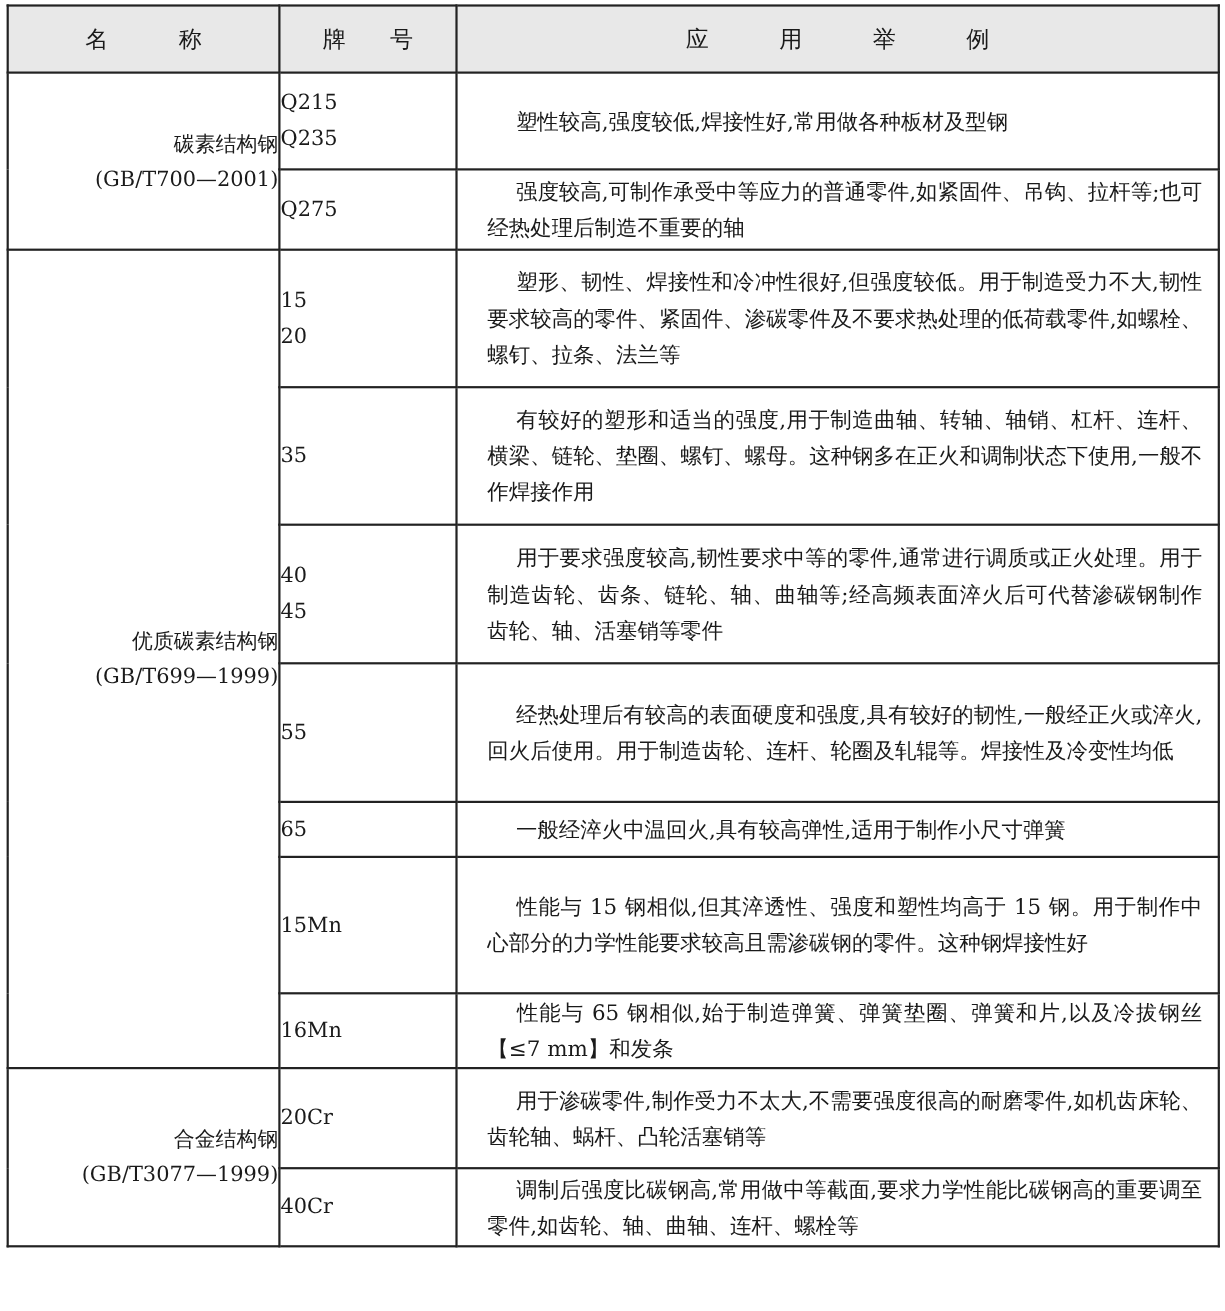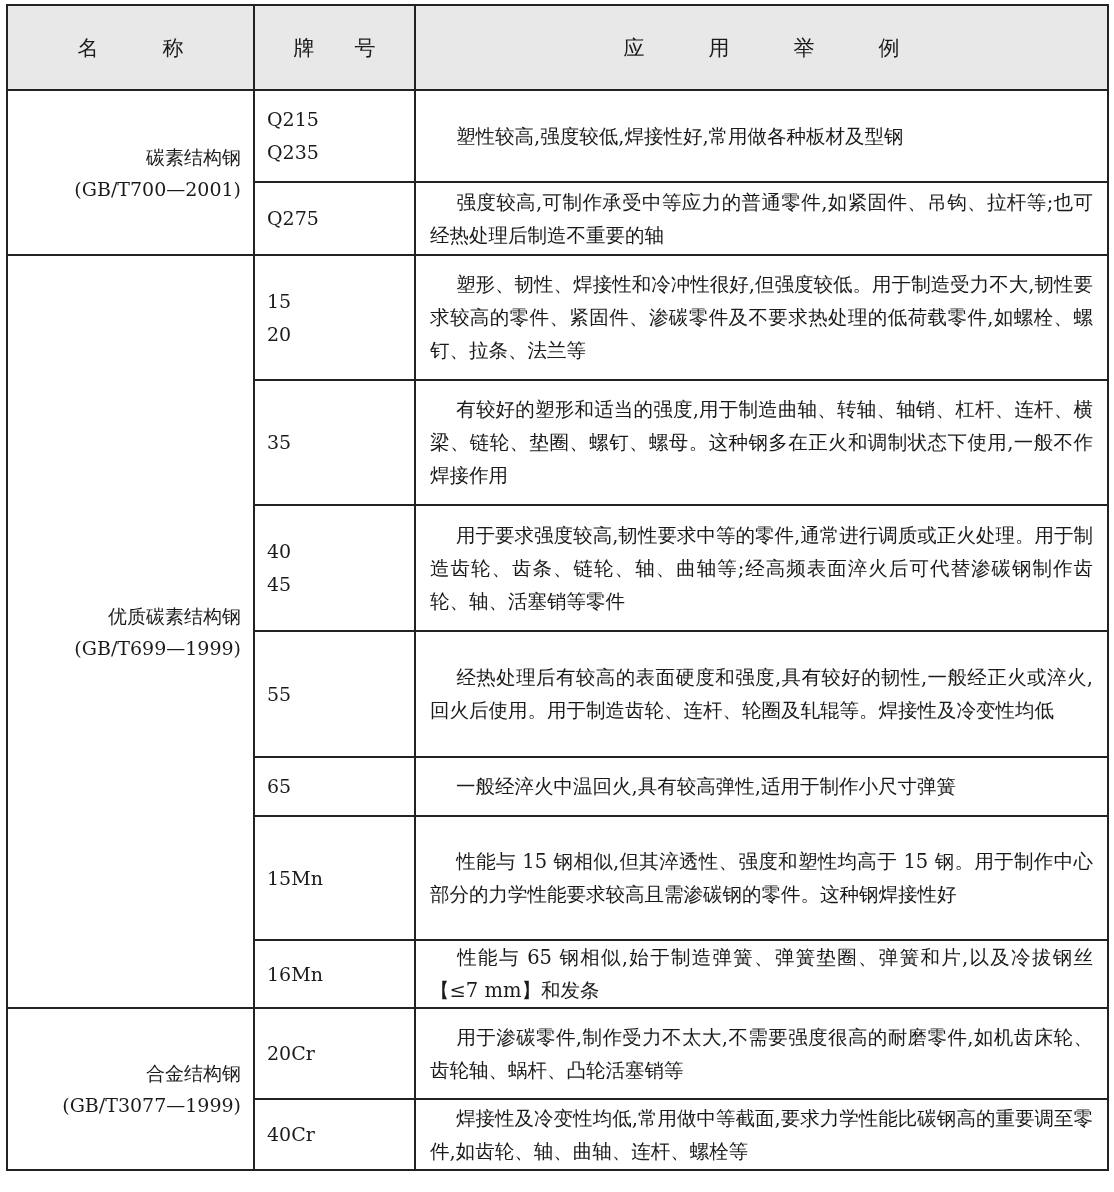--- a/index.html
+++ b/index.html
@@ -1,27 +1,27 @@
 <!DOCTYPE html>
 <html><head>
 <meta charset="utf-8">
 <style>
   html, body { margin: 0; padding: 0; background: #ffffff; }
   body { width: 1114px; height: 1192px; position: relative; overflow: hidden;
          font-family: "DejaVu Serif", "Liberation Serif", serif; color: #1a1a1a; }
   table { position: absolute; left: 6px; top: 4px; border-collapse: collapse; table-layout: fixed;
           width: 1103px; }
-  td, th { border: 2px solid #222; padding: 12px; }
+  td, th { border: 2px solid #222; padding: 0; }
   th { background: #e8e8e8; font-weight: normal; font-size: 21px; height: 59px; }
   td { font-size: 19px; }
   .col-name { width: 247px; }
   .col-grade { width: 161px; }
   .name-cell { text-align: right; vertical-align: middle; line-height: 32px; }
   .grade-cell { text-align: left; vertical-align: middle; line-height: 33px; }
-  .app-cell { text-align: justify; vertical-align: middle; padding: 0 14px 0 14px; line-height: 33px; font-size: 19.5px; }
+  .app-cell { text-align: justify; vertical-align: middle; padding: 0 14px 0 27px; line-height: 33px; font-size: 19.5px; }
   .app-cell .indent { display: inline-block; width: 26px; }
   .hdr-gap-sm span + span { margin-left: 40px; }
   .hdr-gap-lg span + span { margin-left: 64px; }
   .line { display: block; }
 </style>
 </head>
 <body>
 
 <table>
   <colgroup>
@@ -118,16 +118,16 @@
       </td>
       <td class="grade-cell">
         <span class="line">20Cr</span>
       </td>
       <td class="app-cell"><span class="indent"></span><span>用于渗碳零件,制作受力不太大,不需要强度很高的耐磨零件,如机齿床轮、齿轮轴、蜗杆、凸轮活塞销等</span></td>
     </tr>
     <tr style="height:71px">
       <td class="grade-cell">
         <span class="line">40Cr</span>
       </td>
-      <td class="app-cell"><span class="indent"></span><span>焊接性及冷变性均低,常用做中等截面,要求力学性能比碳钢高的重要调至零件,如齿轮、轴、曲轴、连杆、螺栓等</span></td>
+      <td class="app-cell"><span class="indent"></span><span>调制后强度比碳钢高,常用做中等截面,要求力学性能比碳钢高的重要调至零件,如齿轮、轴、曲轴、连杆、螺栓等</span></td>
     </tr>
   </tbody>
 </table>
 
 </body></html>

